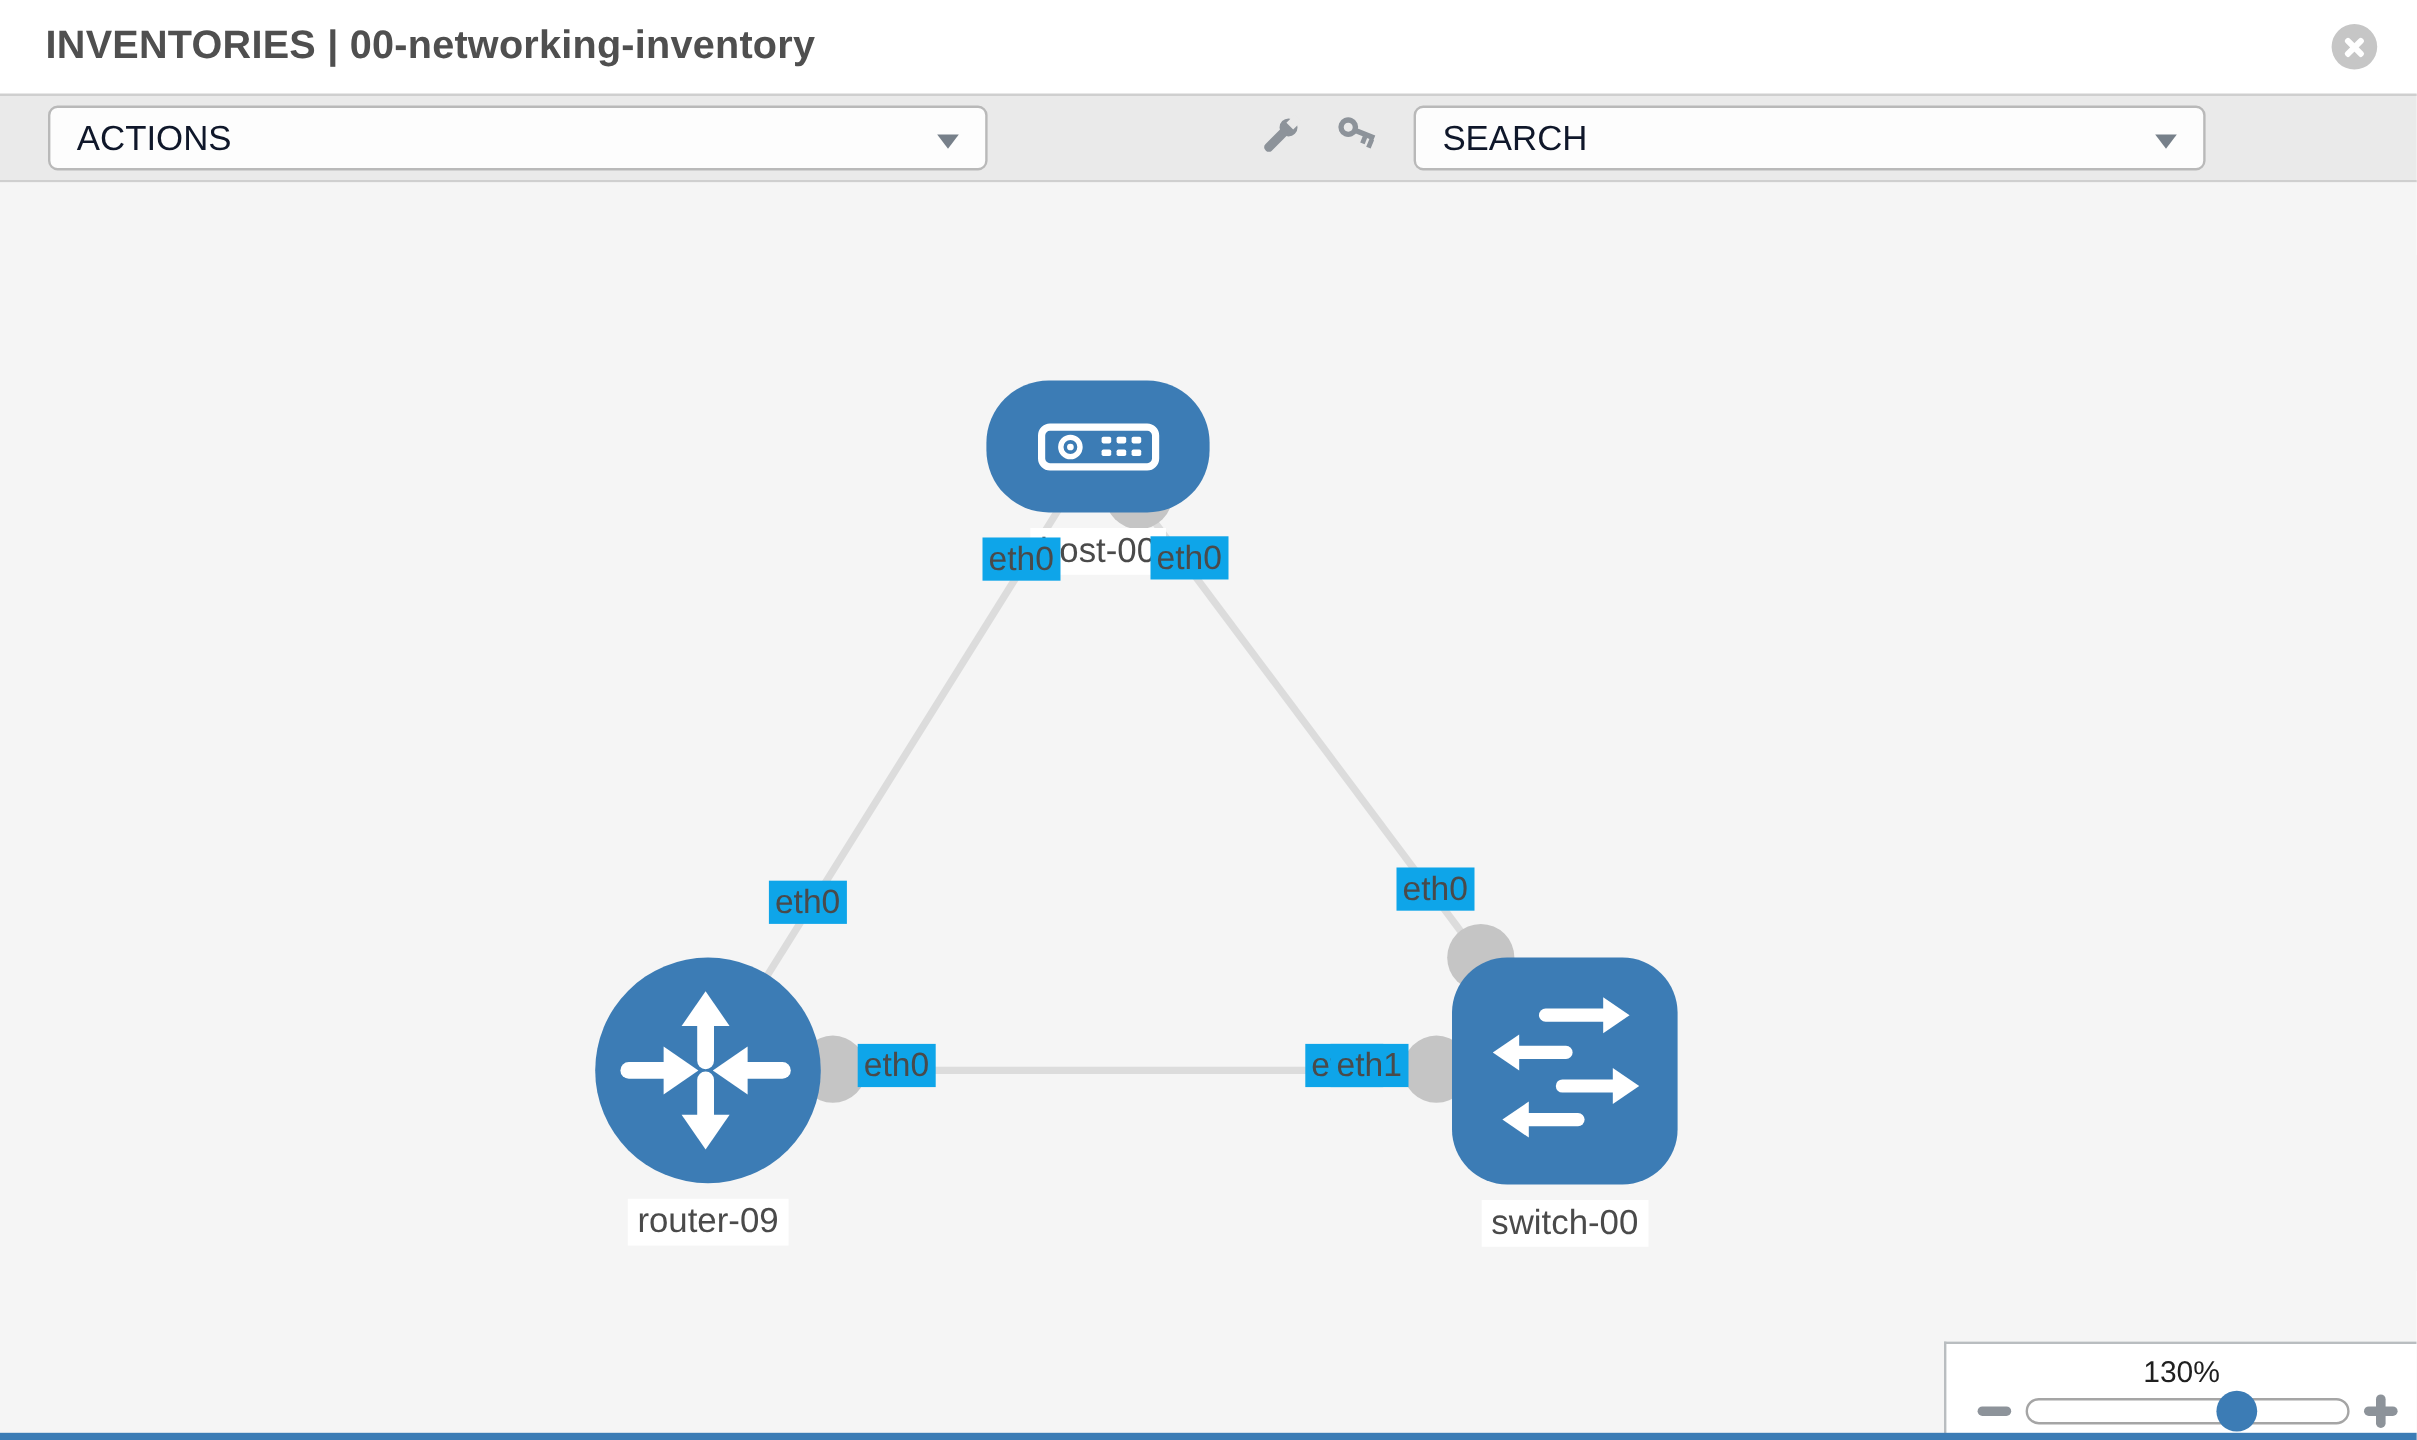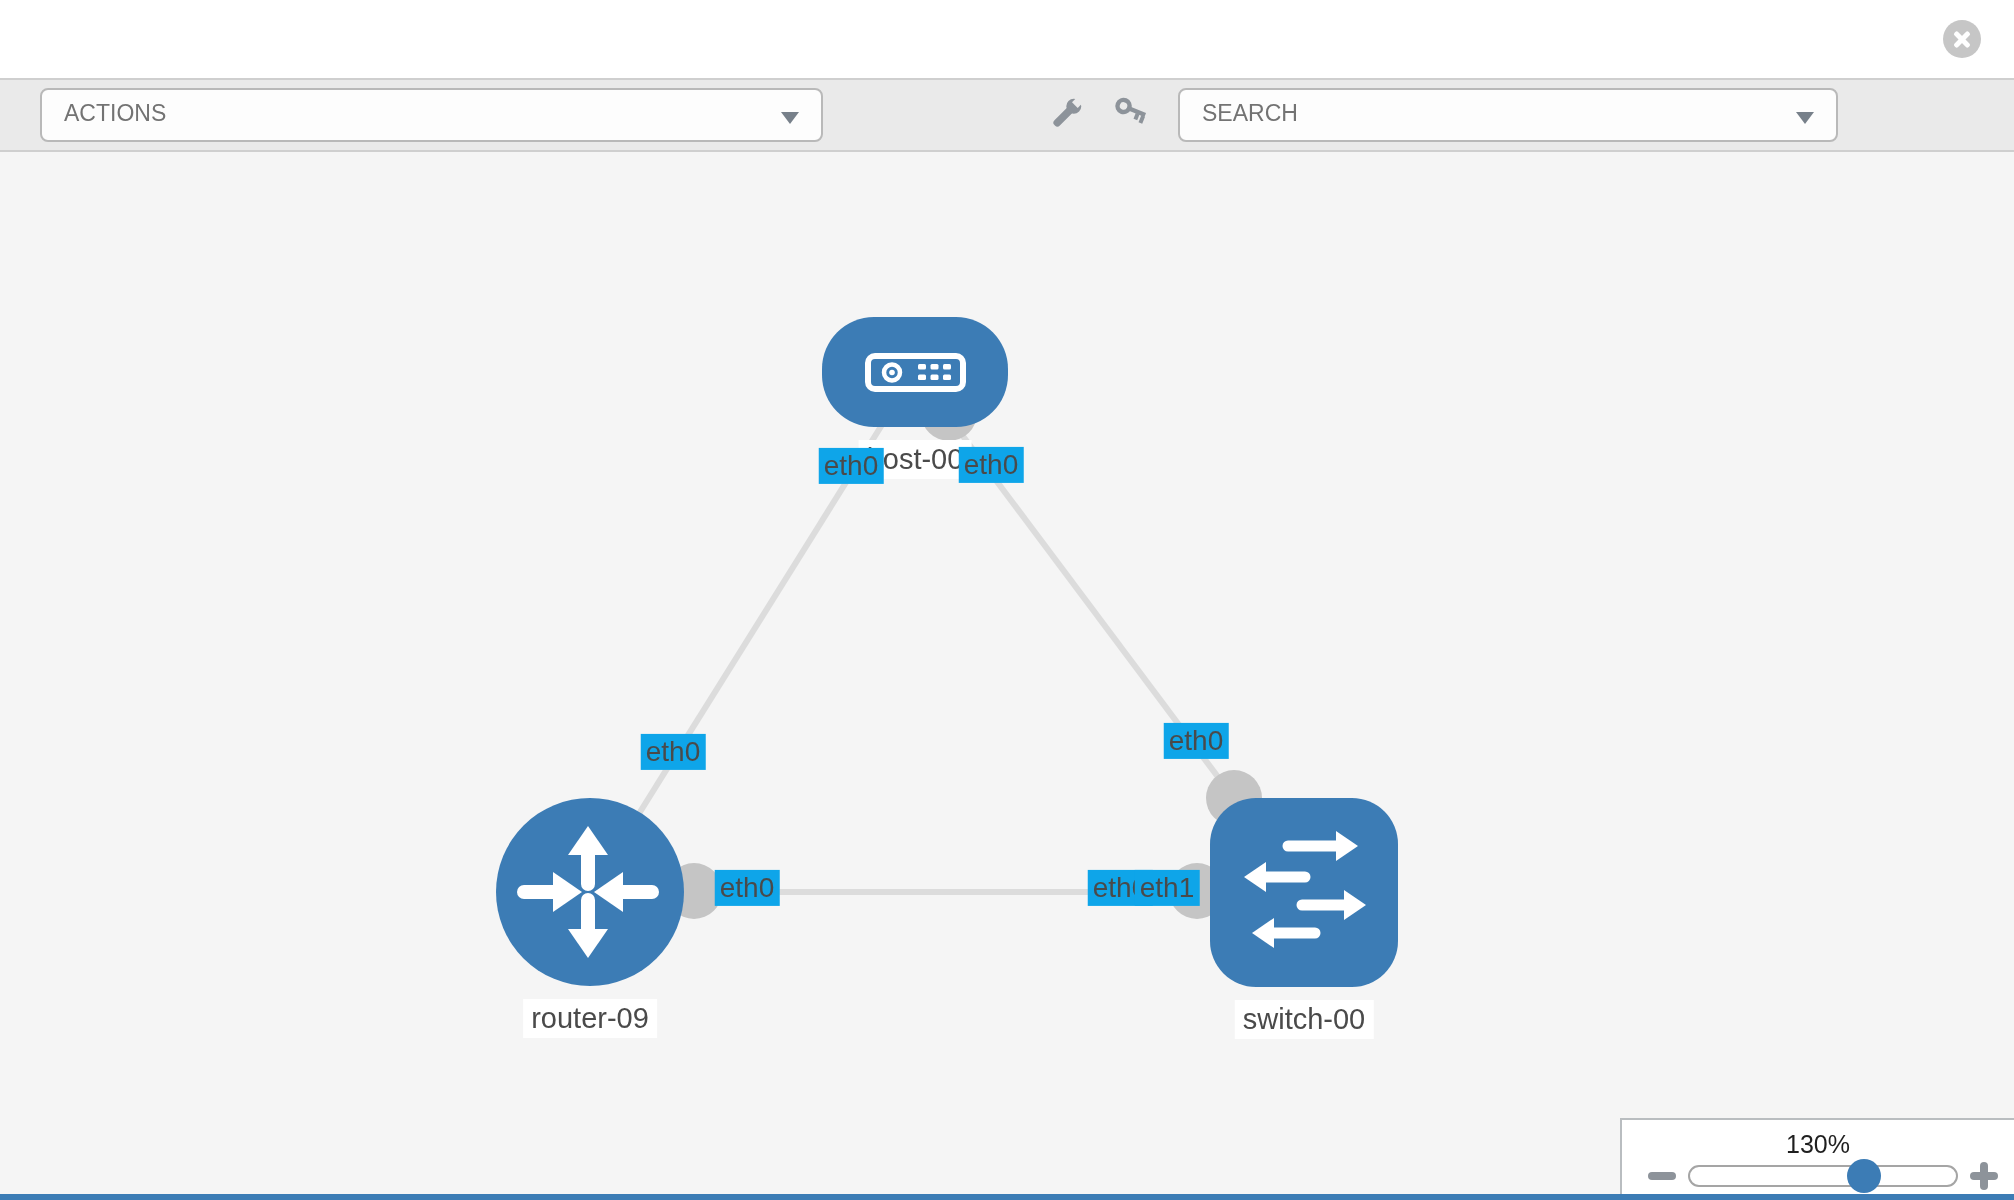--- a/index.html
+++ b/index.html
@@ -10,21 +10,21 @@
   .header{position:absolute;left:0;top:0;width:2014px;height:78px;background:#ffffff;}
   .page-title{position:absolute;left:38px;top:18px;font-size:33px;font-weight:bold;color:#4f4f4f;letter-spacing:0.2px;}
   .close-btn{position:absolute;left:1943px;top:20px;width:38px;height:38px;border-radius:50%;background:#c6c6c6;cursor:pointer;}
   .close-btn .xbar{position:absolute;left:9px;top:16.5px;width:20px;height:5px;background:#ffffff;border-radius:2px;}
   .close-btn .xbar.a{transform:rotate(45deg);}
   .close-btn .xbar.b{transform:rotate(-45deg);}
 
   
   .toolbar{position:absolute;left:0;top:78px;width:2014px;height:70px;background:#eaeaea;border-top:2px solid #cfcfcf;border-bottom:2px solid #cfcfcf;}
   .tb-box{position:absolute;top:8px;height:54px;background:#fdfdfd;border:2px solid #b9b9b9;border-radius:8px;box-sizing:border-box;cursor:pointer;}
-  .tb-box .tb-text{position:absolute;left:22px;top:10px;font-size:23px;color:#737373;}
+  .tb-box .tb-text{position:absolute;left:22px;top:10px;font-size:29px;color:#0f172a;}
   .tb-caret{position:absolute;right:22px;top:22px;width:0;height:0;border-left:9px solid transparent;border-right:9px solid transparent;border-top:12px solid #77808a;}
   .actions-box{left:40px;width:783px;}
   .search-box{left:1178px;width:660px;}
   .tb-icon{position:absolute;top:14px;width:40px;height:40px;cursor:pointer;}
   .wrench-wrap{left:1046px;}
   .key-wrap{left:1110px;}
 
   
   .canvas{position:absolute;left:0;top:152px;width:2014px;height:1048px;background:#f5f5f5;overflow:hidden;}
   .links-svg{position:absolute;left:0;top:0;width:2014px;height:1048px;}
@@ -45,20 +45,21 @@
 
   
   .bottom-strip{position:absolute;left:0;top:1194px;width:2014px;height:6px;z-index:50;}
 </style>
 </head>
 <body>
 
 <div class="page">
 
   <div class="header">
+    <div class="page-title">INVENTORIES | 00-networking-inventory</div>
     <div class="close-btn">
       <div class="xbar a"></div>
       <div class="xbar b"></div>
     </div>
   </div>
 
   <div class="toolbar">
     <div class="tb-box actions-box">
       <span class="tb-text">ACTIONS</span>
       <span class="tb-caret"></span>
@@ -145,21 +146,21 @@
     </g>
   </svg>
       </div>
       <div class="node-label" style="left: 1304px; top: 848px;">switch-00</div>
       <span class="eth-label" style="left: 851px; top: 314px;">eth0</span>
       <span class="eth-label" style="left: 673px; top: 600px;">eth0</span>
       <span class="eth-label" style="left: 991px; top: 313px;">eth0</span>
       <span class="eth-label" style="left: 1196px; top: 589px;">eth0</span>
       <span class="eth-label" style="left: 747px; top: 736px;">eth0</span>
       <span class="eth-label" style="left: 1120px; top: 736px;">eth0</span>
-      <span class="eth-label" style="left: 1167px; top: 736px;">eth1</span>
+      <span class="eth-label" style="left: 1141px; top: 736px;">eth1</span>
       <div class="zoom-panel">
       <div class="zoom-level">130%</div>
       <div class="zoom-minus"></div>
       <div class="zoom-track"></div>
       <div class="zoom-handle" style="background: rgb(60, 124, 181); left: 224.5px;"></div>
       <div class="zoom-plus"></div>
     </div>
   </div>
 
   <div class="bottom-strip" style="background: rgb(60, 124, 181);"></div>

